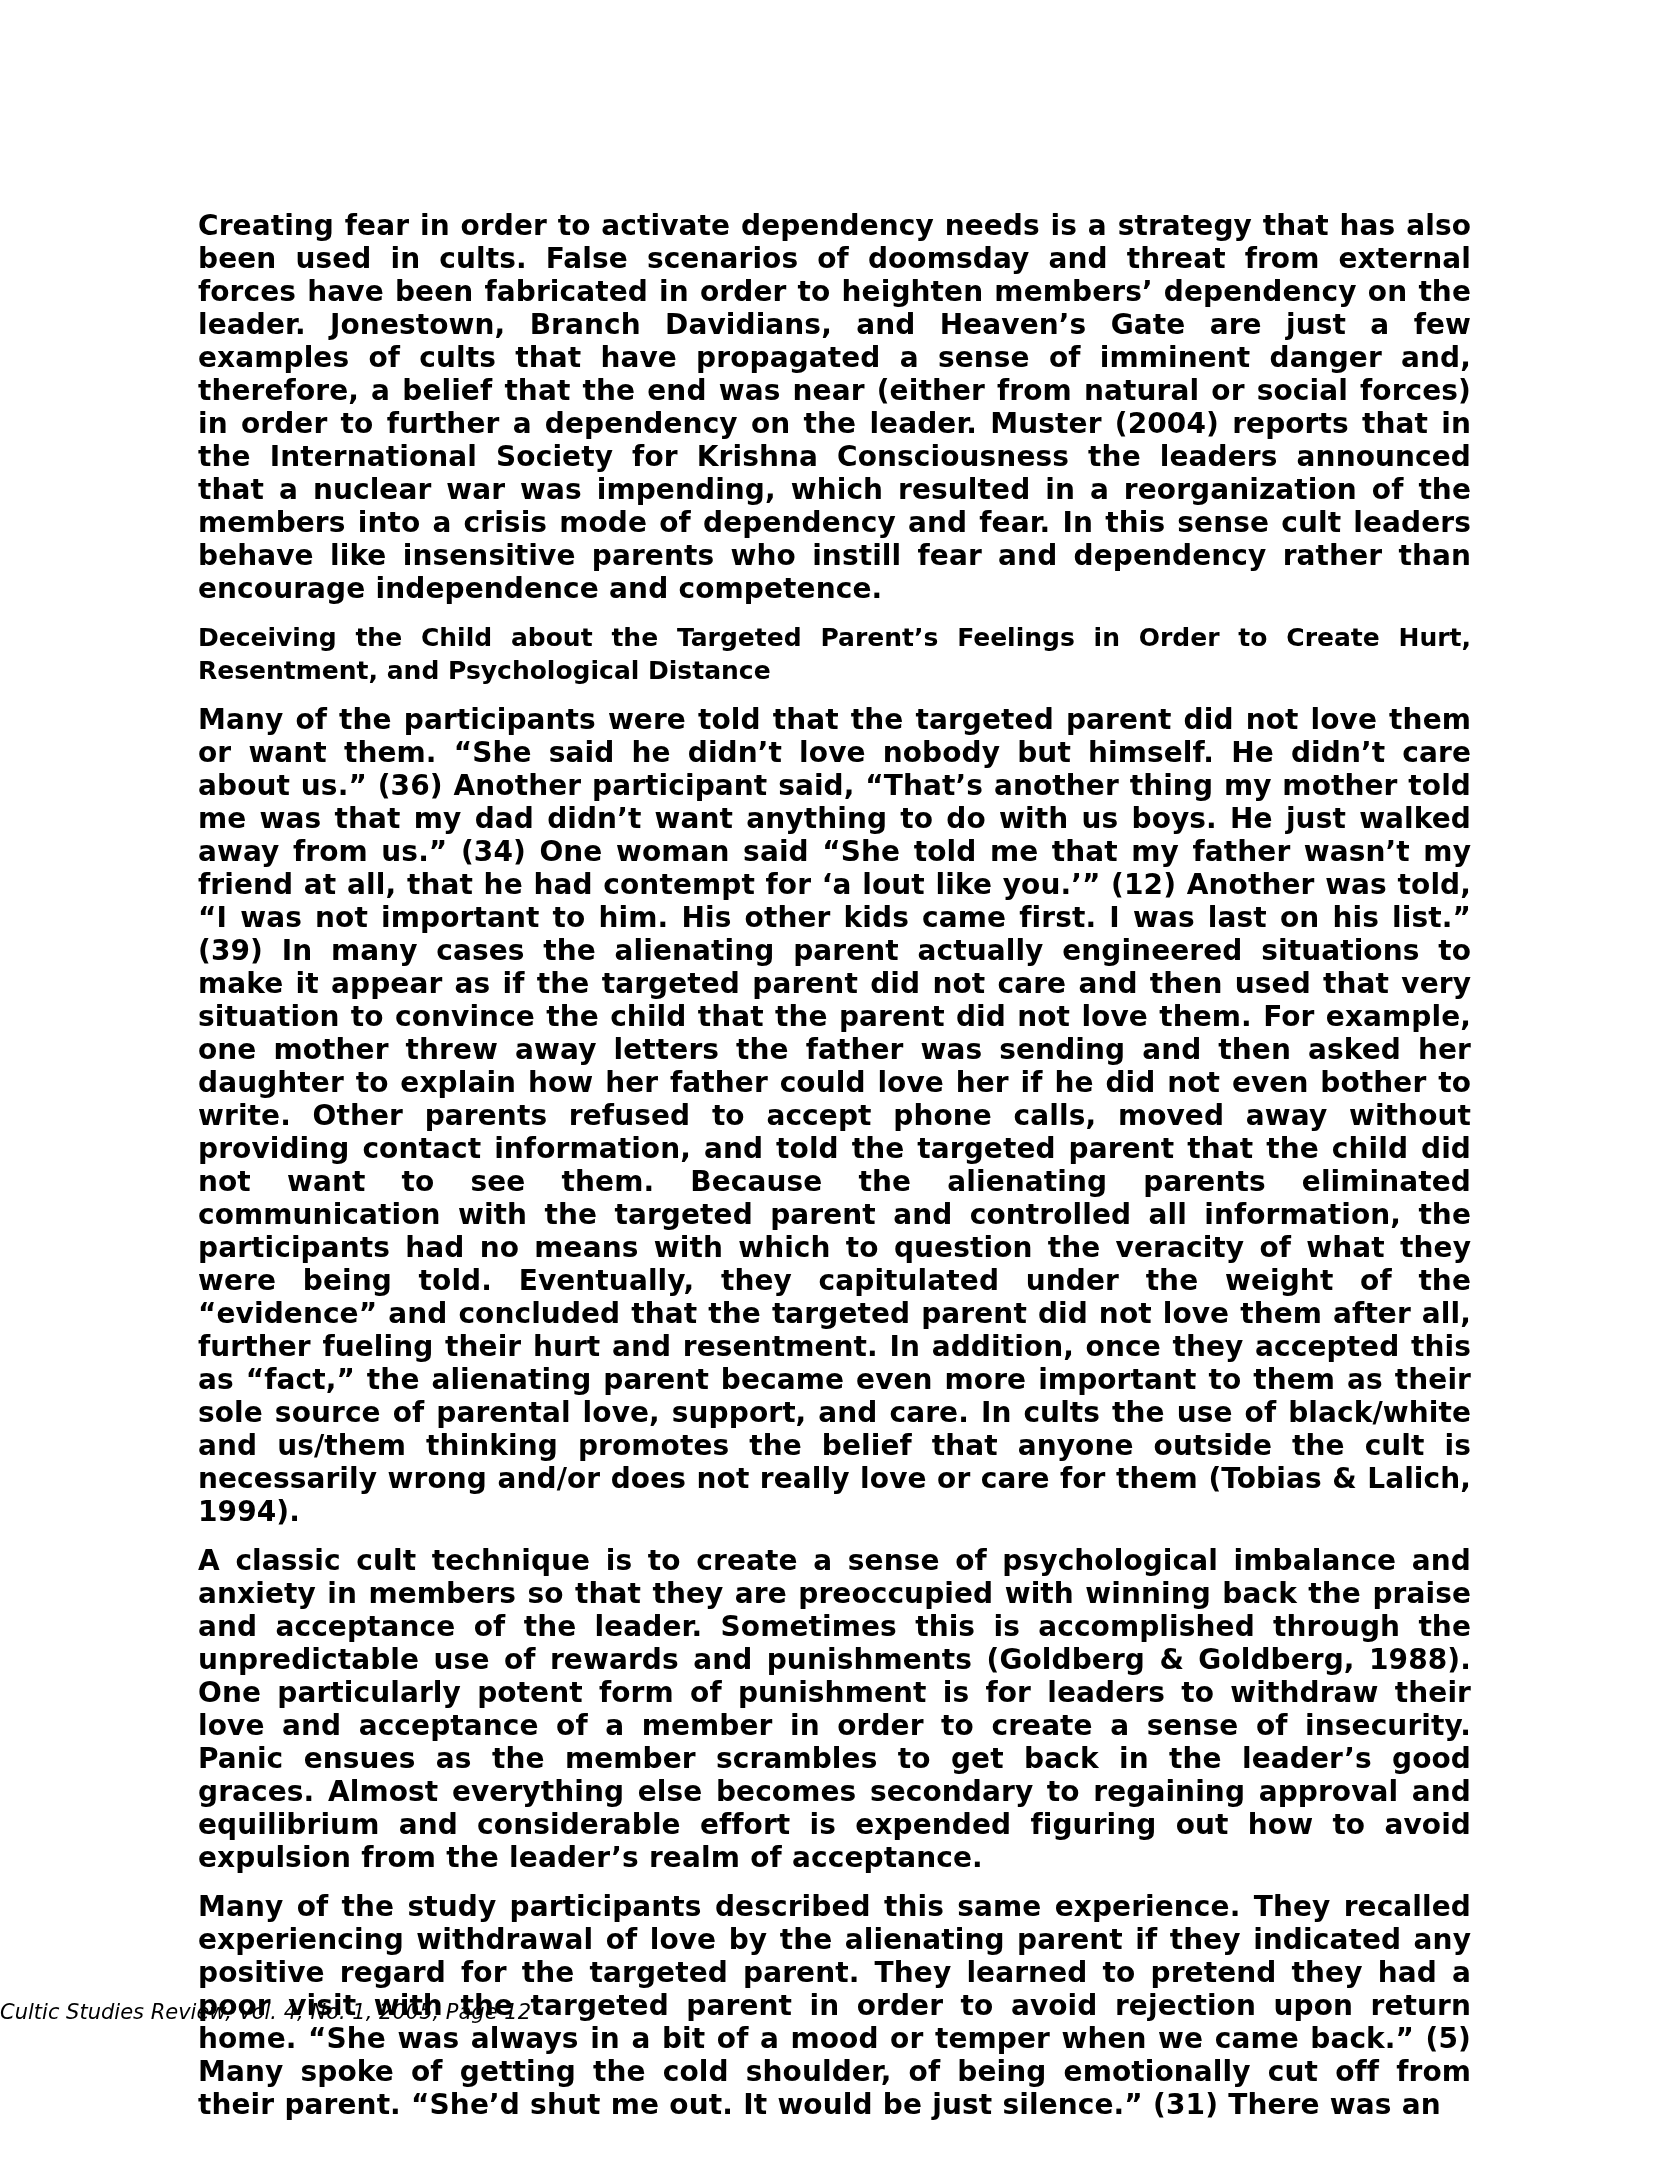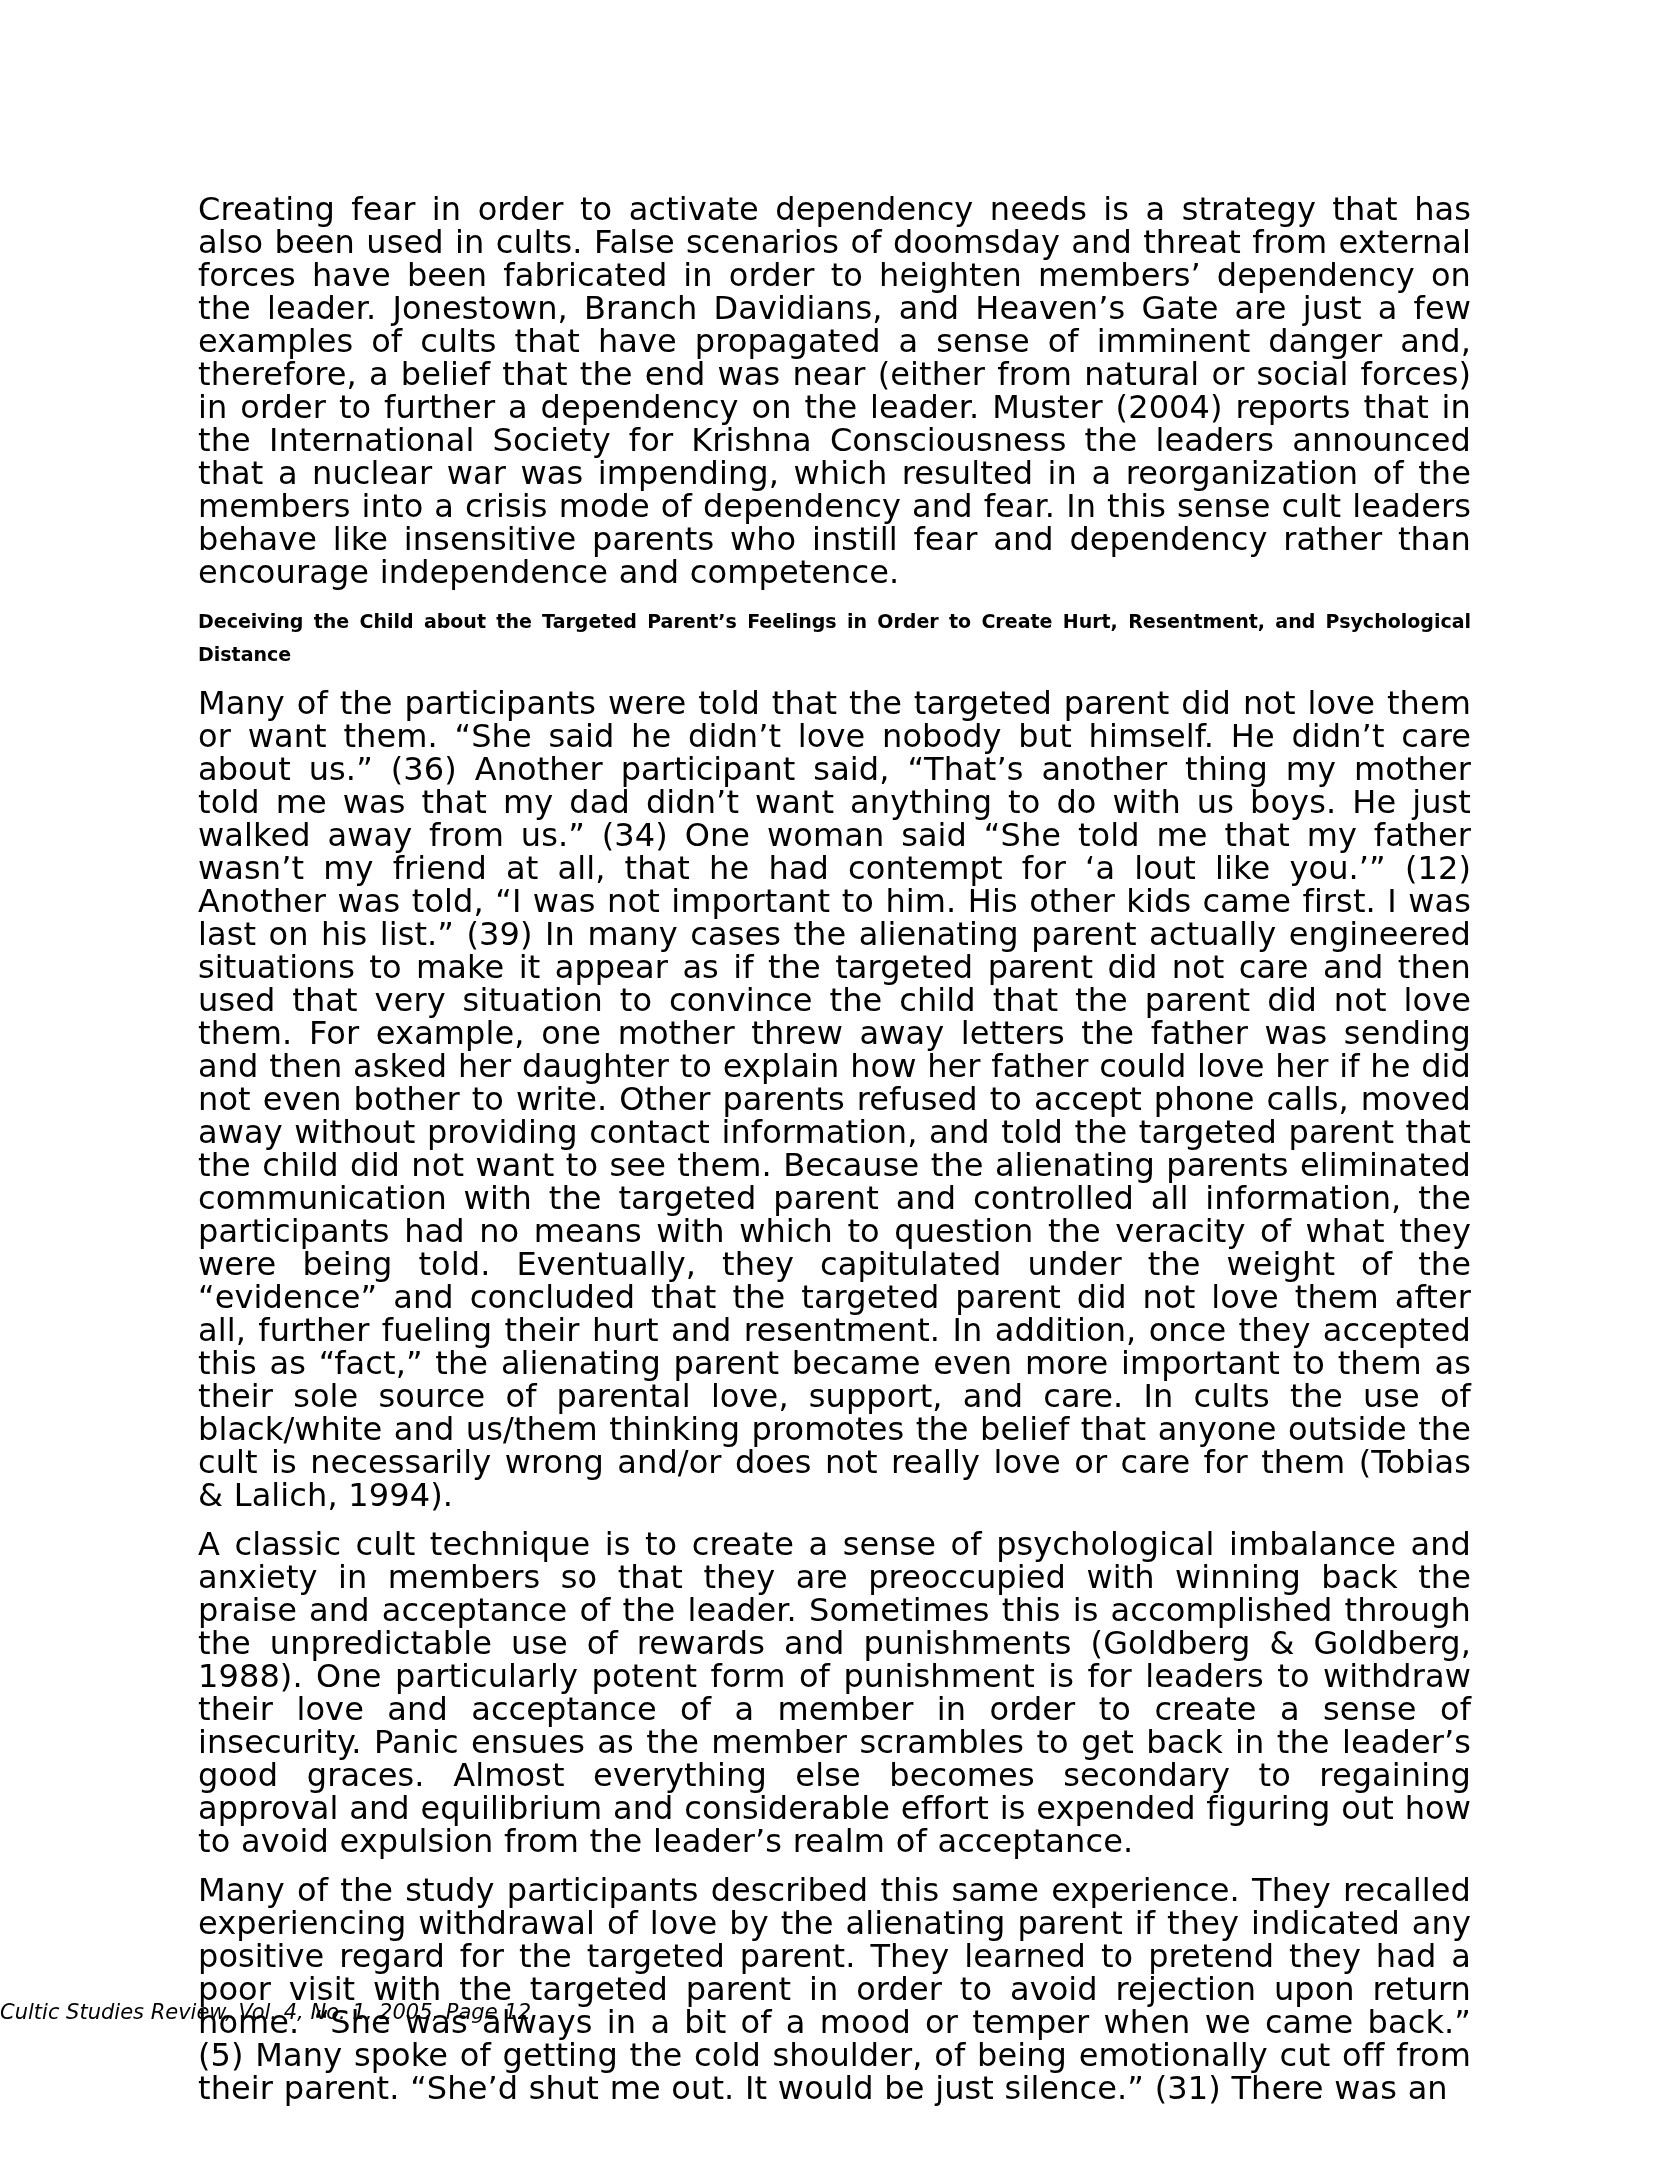--- a/index.html
+++ b/index.html
@@ -15,29 +15,30 @@
       color: #000000;
       font-family: "DejaVu Sans", sans-serif;
     }
     .page {
       position: absolute;
       left: 198px;
       top: 193px;
       width: 1273px;
     }
     .para {
-      font-size: 32px;
+      font-size: 28px;
       line-height: 33px;
       text-align: justify;
-      margin: 0 0 16px 0;
+      margin: 16px 0 16px 0;
       letter-spacing: 0.1px;
       word-spacing: 0.4px;
+      font-weight: bold;
     }
     .heading {
-      font-size: 19px;
+      font-size: 25px;
       line-height: 33px;
       font-weight: bold;
       text-align: justify;
       margin: 0 0 16px 0;
     }
     .footer {
       position: absolute;
       left: 0;
       width: 1680px;
       top: 1999px;

